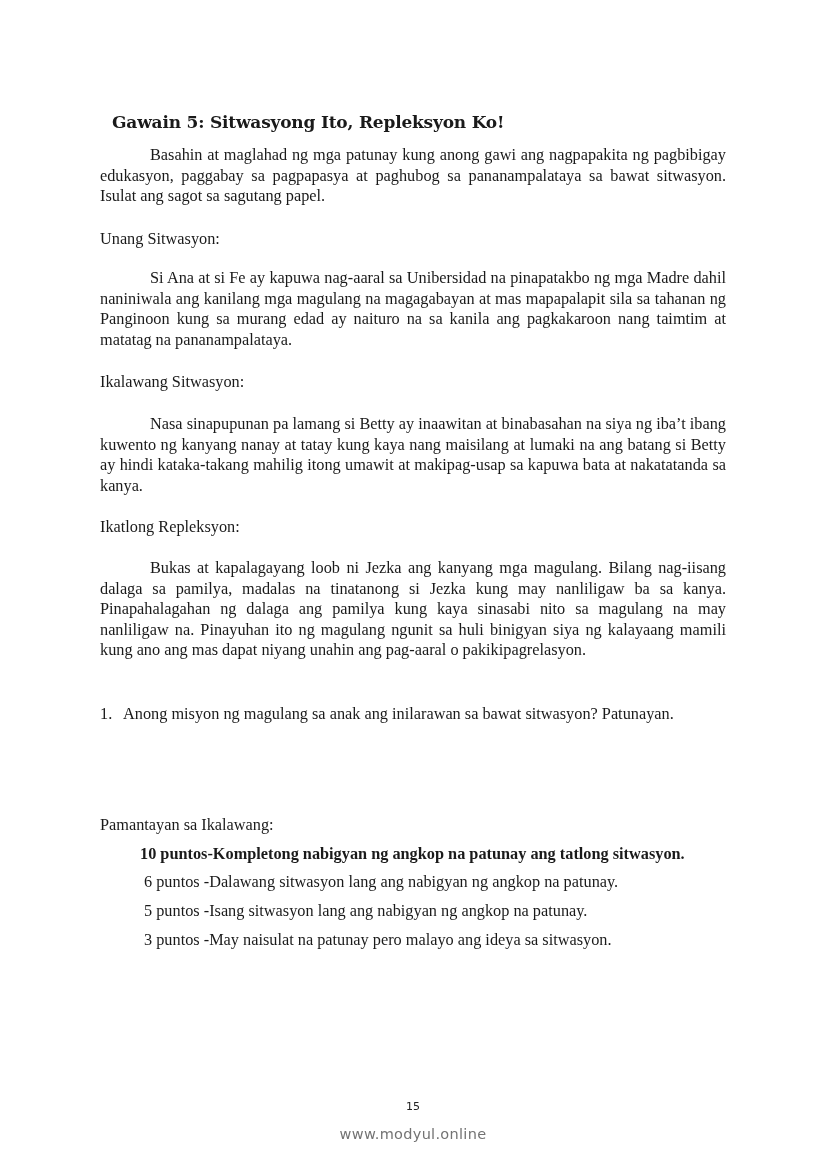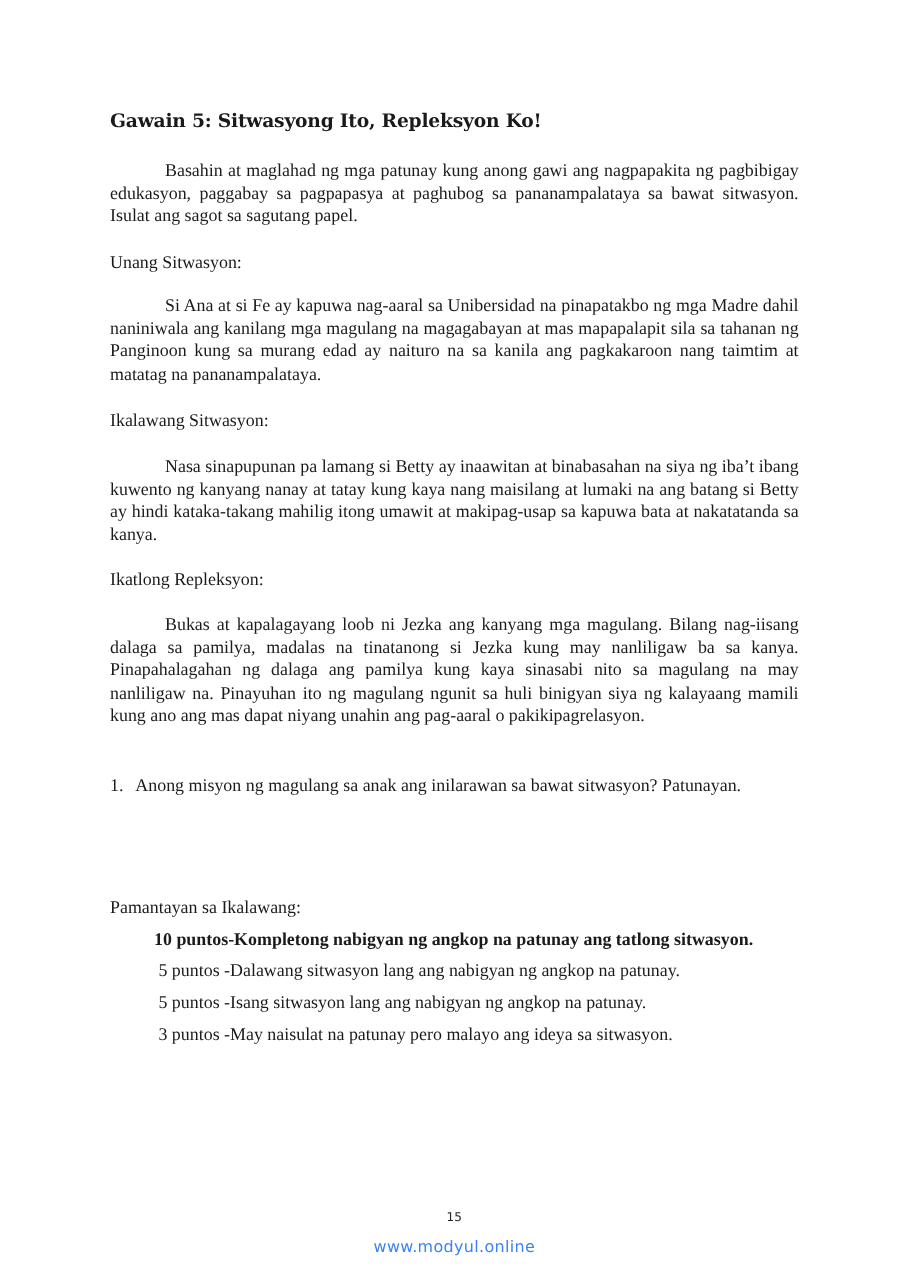--- a/index.html
+++ b/index.html
@@ -22,21 +22,21 @@
       width: 626px;
     }
     .title {
       position: absolute;
       top: 100px;
       left: 0;
       font-family: "DejaVu Serif", serif;
       font-weight: bold;
       font-size: 17px;
       letter-spacing: -0.2px;
-      margin: 0;
+      margin: 12px;
       white-space: nowrap;
     }
     .para {
       position: absolute;
       left: 0;
       width: 626px;
       font-size: 16.3px;
       line-height: 20.6px;
       text-align: justify;
       margin: 0;
@@ -85,21 +85,21 @@
       color: #222;
     }
     .watermark {
       position: absolute;
       top: 1126px;
       left: 0;
       width: 826px;
       text-align: center;
       font-family: "DejaVu Sans", sans-serif;
       font-size: 14.5px;
-      color: #3b82f6;
+      color: #737373;
       letter-spacing: 0.3px;
     }
   </style>
 </head>
 <body>
 
 <div class="page">
   <h1 class="title">Gawain 5: Sitwasyong Ito, Repleksyon Ko!</h1>
 
   <p class="para" style="top:145px;">Basahin at maglahad ng mga patunay kung anong gawi ang nagpapakita ng pagbibigay edukasyon, paggabay sa pagpapasya at paghubog sa pananampalataya sa bawat sitwasyon. Isulat ang sagot sa sagutang papel.</p>
@@ -113,19 +113,19 @@
   <p class="label" style="top:517px;">Ikatlong Repleksyon:</p>
   <p class="para" style="top:558px;">Bukas at kapalagayang loob ni Jezka ang kanyang mga magulang. Bilang nag-iisang dalaga sa pamilya, madalas na tinatanong si Jezka kung may nanliligaw ba sa kanya. Pinapahalagahan ng dalaga ang pamilya kung kaya sinasabi nito sa magulang na may nanliligaw na. Pinayuhan ito ng magulang ngunit sa huli binigyan siya ng kalayaang mamili kung ano ang mas dapat niyang unahin ang pag-aaral o pakikipagrelasyon.</p>
 
   <div class="question" style="top:703px;">
     <span class="num">1.</span>
     <span class="qtext">Anong misyon ng magulang sa anak ang inilarawan sa bawat sitwasyon? Patunayan.</span>
   </div>
 
   <p class="label" style="top:815px;">Pamantayan sa Ikalawang:</p>
   <p class="rubric-item" style="top:844px; left:40px;font-weight:bold;">10 puntos-Kompletong nabigyan ng angkop na patunay ang tatlong sitwasyon.</p>
-  <p class="rubric-item" style="top:872px; left:44px;">5 puntos -Dalawang sitwasyon lang ang nabigyan ng angkop na patunay.</p>
+  <p class="rubric-item" style="top:872px; left:44px;">6 puntos -Dalawang sitwasyon lang ang nabigyan ng angkop na patunay.</p>
   <p class="rubric-item" style="top:901px; left:44px;">5 puntos -Isang sitwasyon lang ang nabigyan ng angkop na patunay.</p>
   <p class="rubric-item" style="top:930px; left:44px;">3 puntos -May naisulat na patunay pero malayo ang ideya sa sitwasyon.</p>
 </div>
 
 <div class="page-number">15</div>
 <div class="watermark">www.modyul.online</div>
 
 </body></html>

